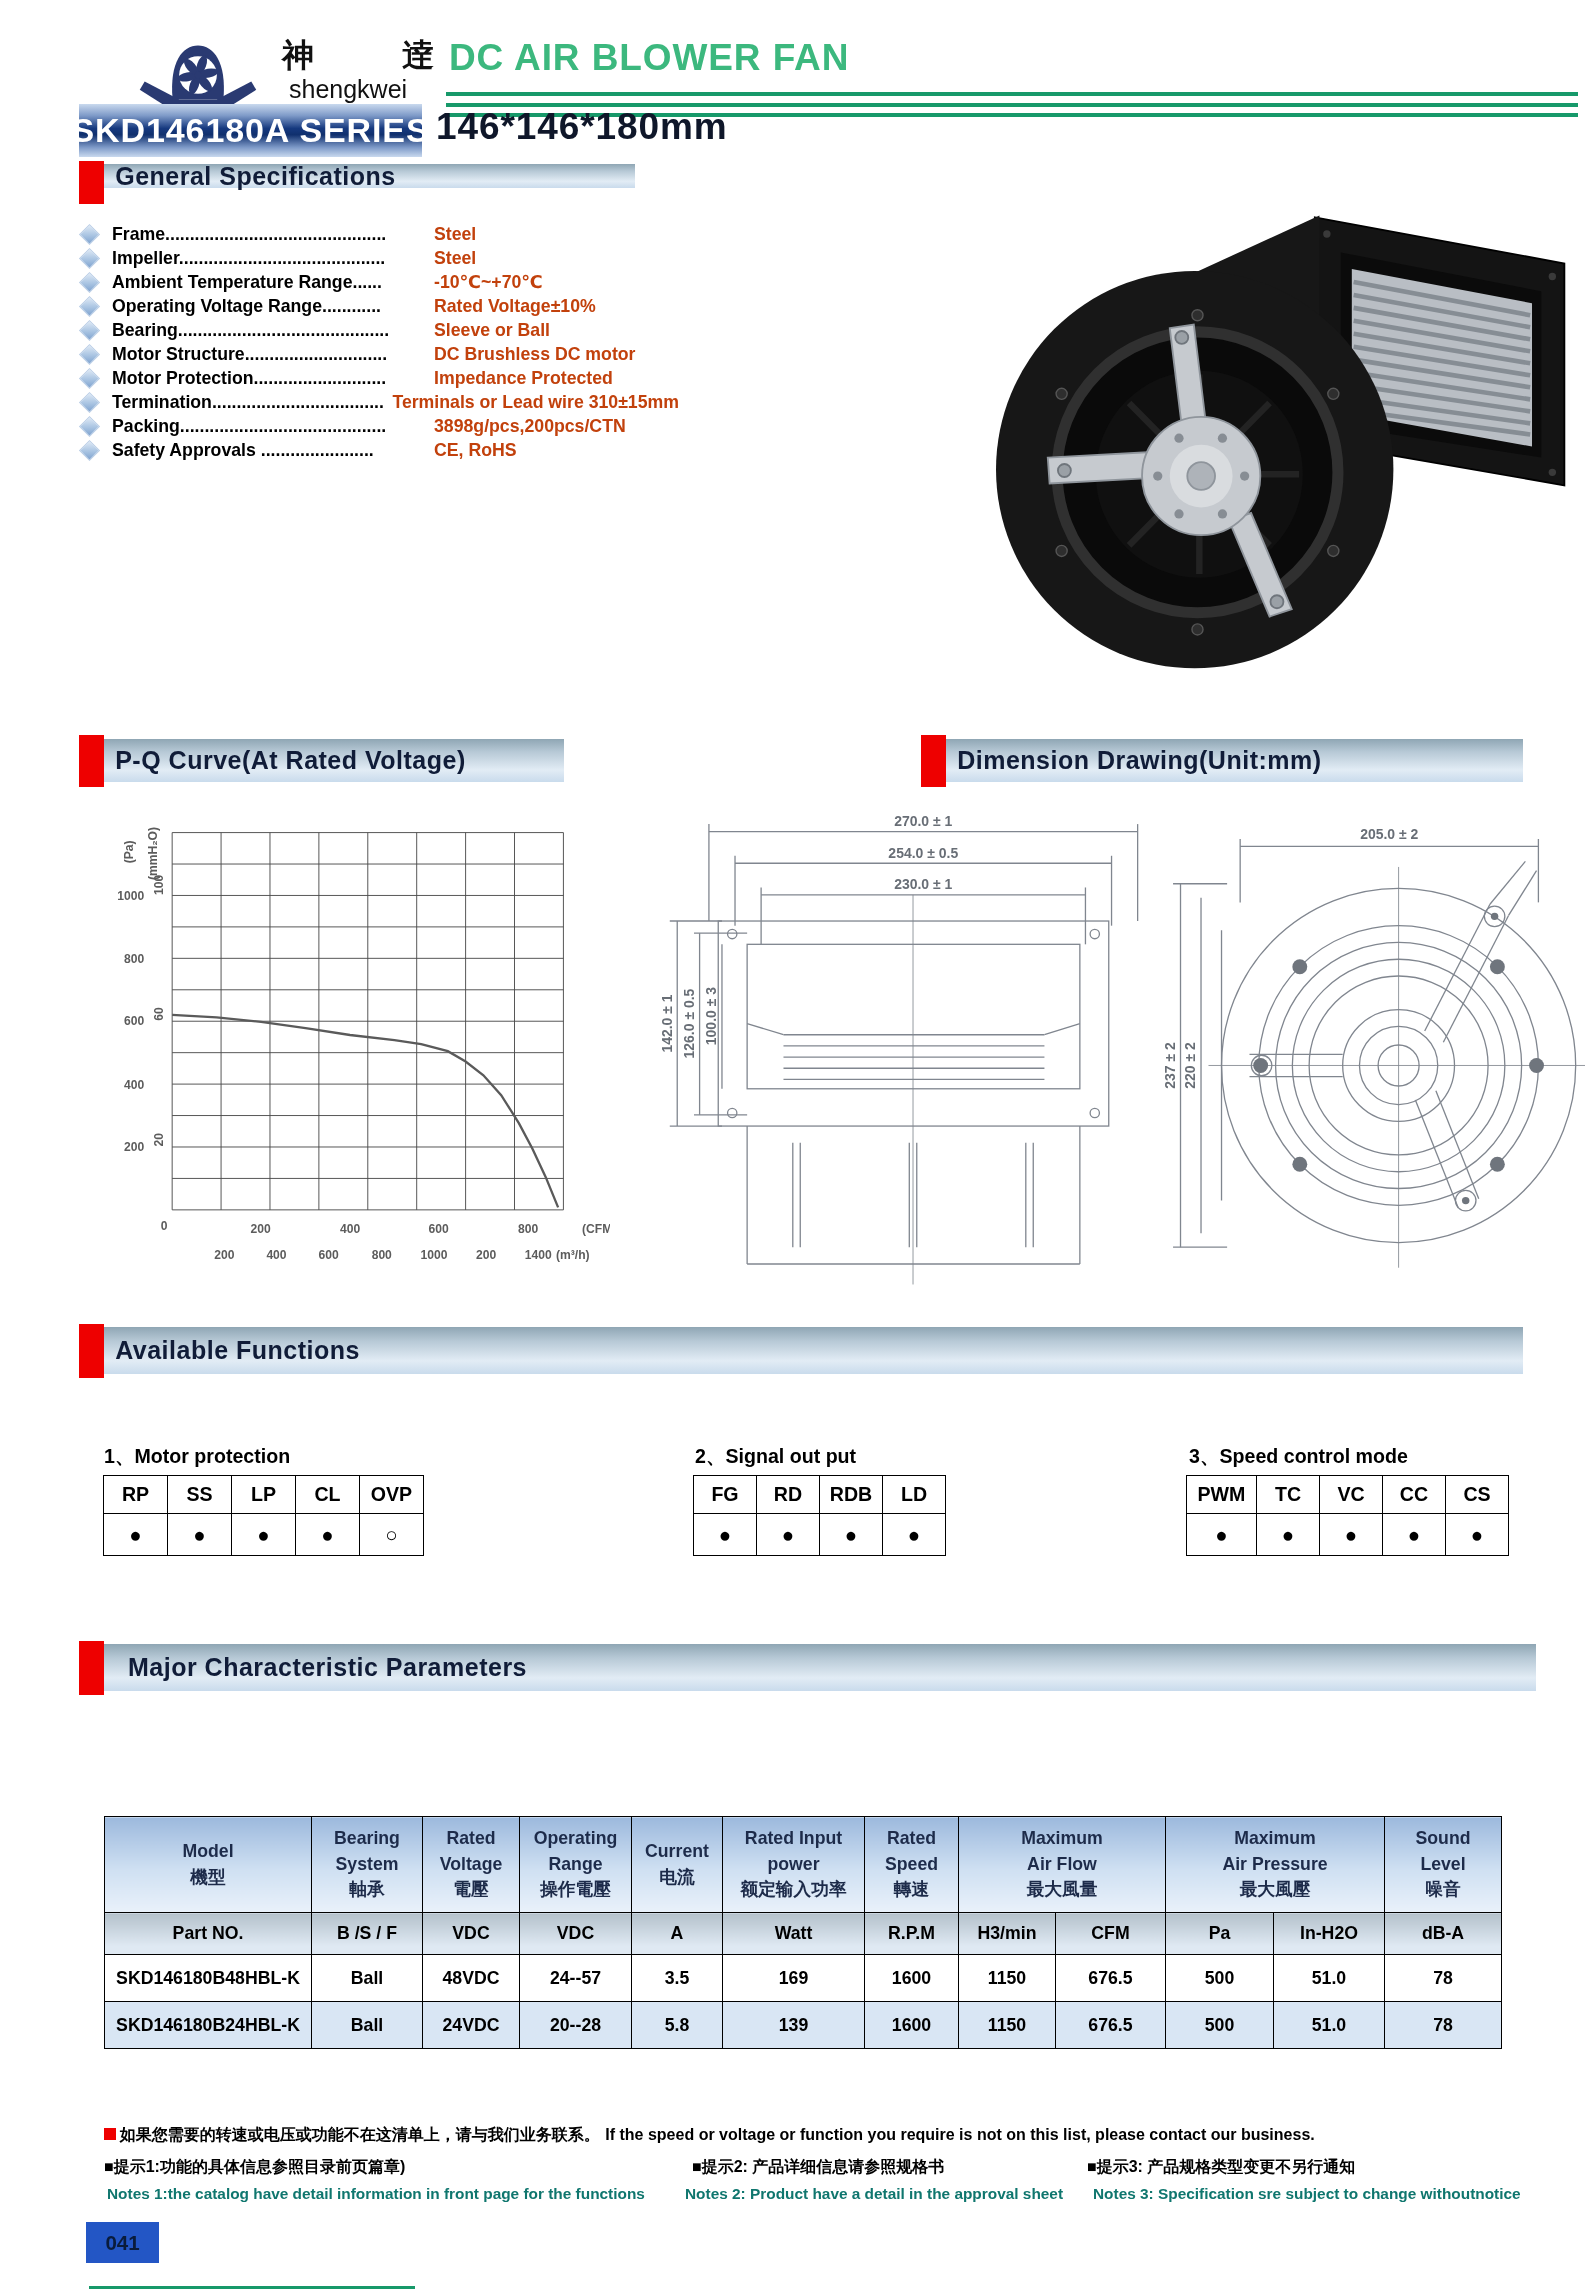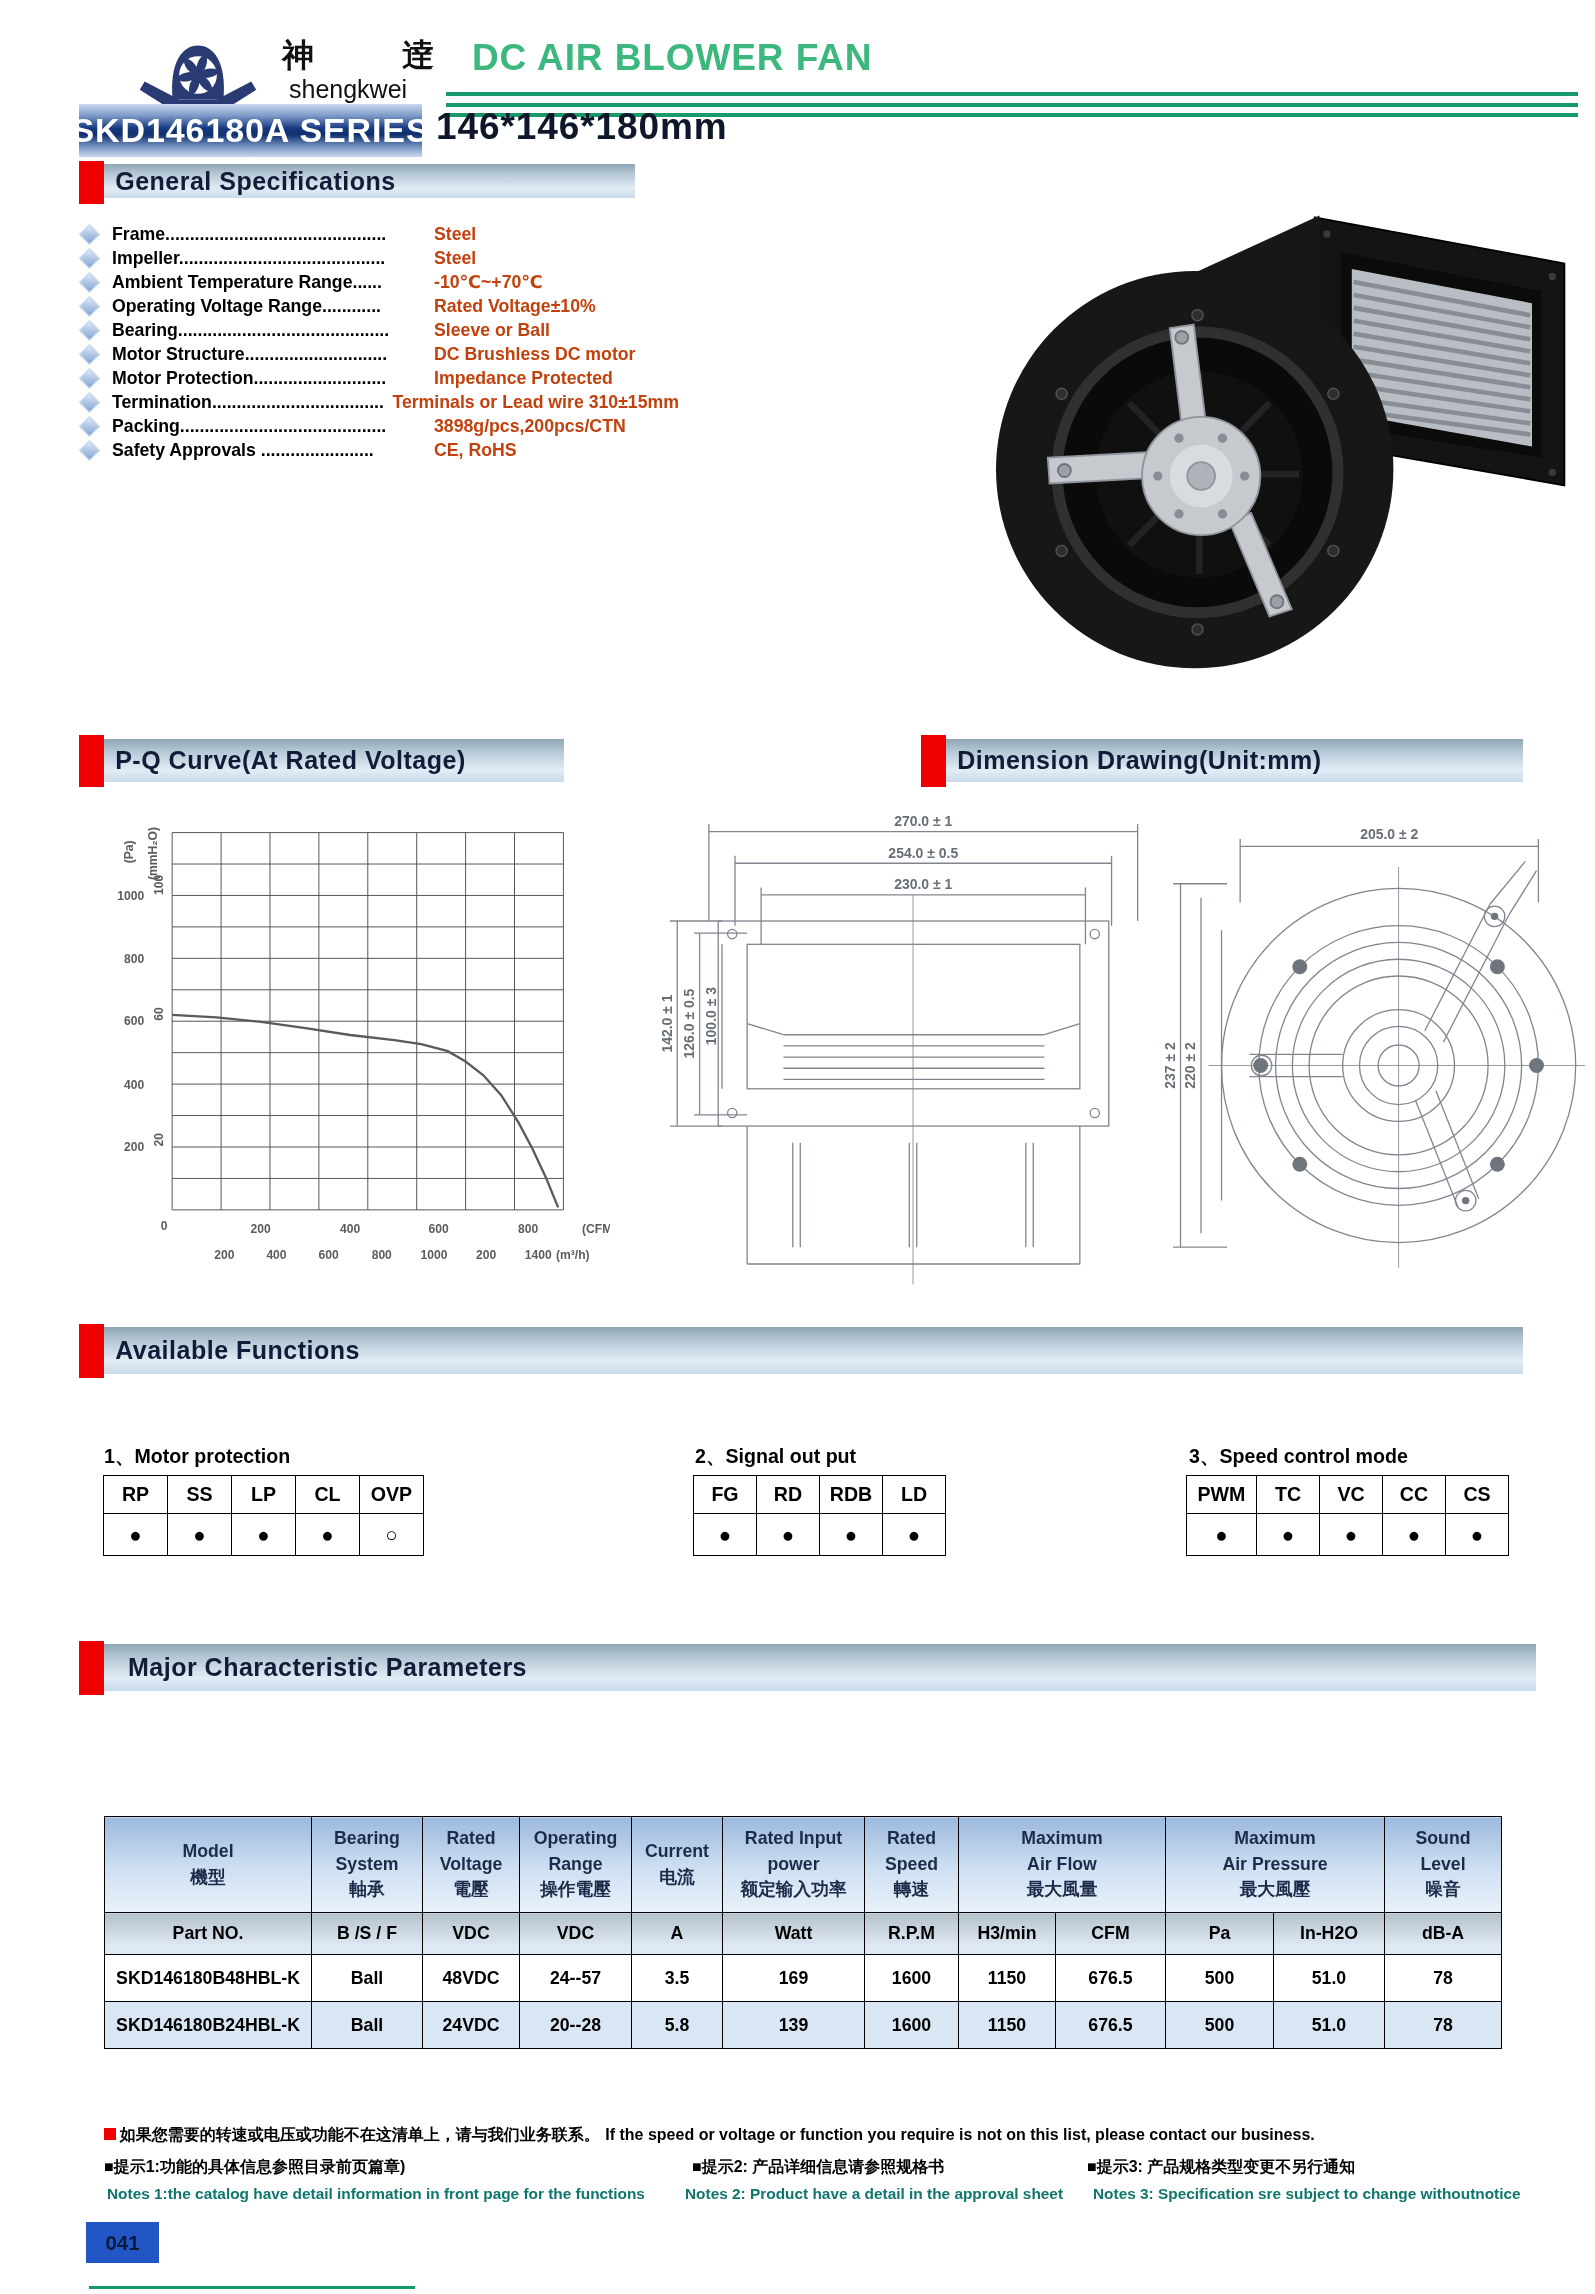--- a/index.html
+++ b/index.html
@@ -80,32 +80,32 @@
       <ellipse cx="75" cy="37" rx="5.5" ry="12" transform="rotate(140 75 50)"></ellipse>
       <ellipse cx="75" cy="37" rx="5.5" ry="12" transform="rotate(200 75 50)"></ellipse>
       <ellipse cx="75" cy="37" rx="5.5" ry="12" transform="rotate(260 75 50)"></ellipse>
       <ellipse cx="75" cy="37" rx="5.5" ry="12" transform="rotate(320 75 50)"></ellipse>
       <circle cx="75" cy="50" r="4" fill="#2a3a72"></circle>
     </g>
   </svg>
   <div class="abs brand-cn" style="left:282px;top:34px;">神</div>
   <div class="abs brand-cn" style="left:402px;top:34px;">逹</div>
   <div class="abs brand-en" style="left:289px;top:75px;">shengkwei</div>
-  <div class="abs main-title" style="left:472px;top:37px;">DC AIR BLOWER FAN</div>
+  <div class="abs main-title" style="left:449px;top:37px;">DC AIR BLOWER FAN</div>
   <div class="abs green-line" style="left:446px;top:92px;width:1132px;"></div>
   <div class="abs green-line" style="left:446px;top:103px;width:1132px;"></div>
   <div class="abs green-line" style="left:446px;top:113px;width:1132px;"></div>
 
   <div class="abs series-bar">
     <span>SKD146180A SERIES</span>
   </div>
   <div class="abs size-label">146*146*180mm</div>
 
   <div class="abs redblock" style="left:79px;top:161px;height:43px;"></div>
-  <div class="abs secbar" style="left:104px;top:164px;width:520px;height:34px;padding-left:11.2px;">
+  <div class="abs secbar" style="left:104px;top:164px;width:520px;height:24px;padding-left:11.2px;">
     <span>General Specifications</span>
   </div>
 
   <div class="abs" style="left:82px;top:222px;width:597px;">
     <div class="spec-row">
         <span class="diamond"></span>
         <span class="spec-label">Frame.............................................</span>
         <span class="spec-value">Steel</span>
       </div>
     <div class="spec-row">

